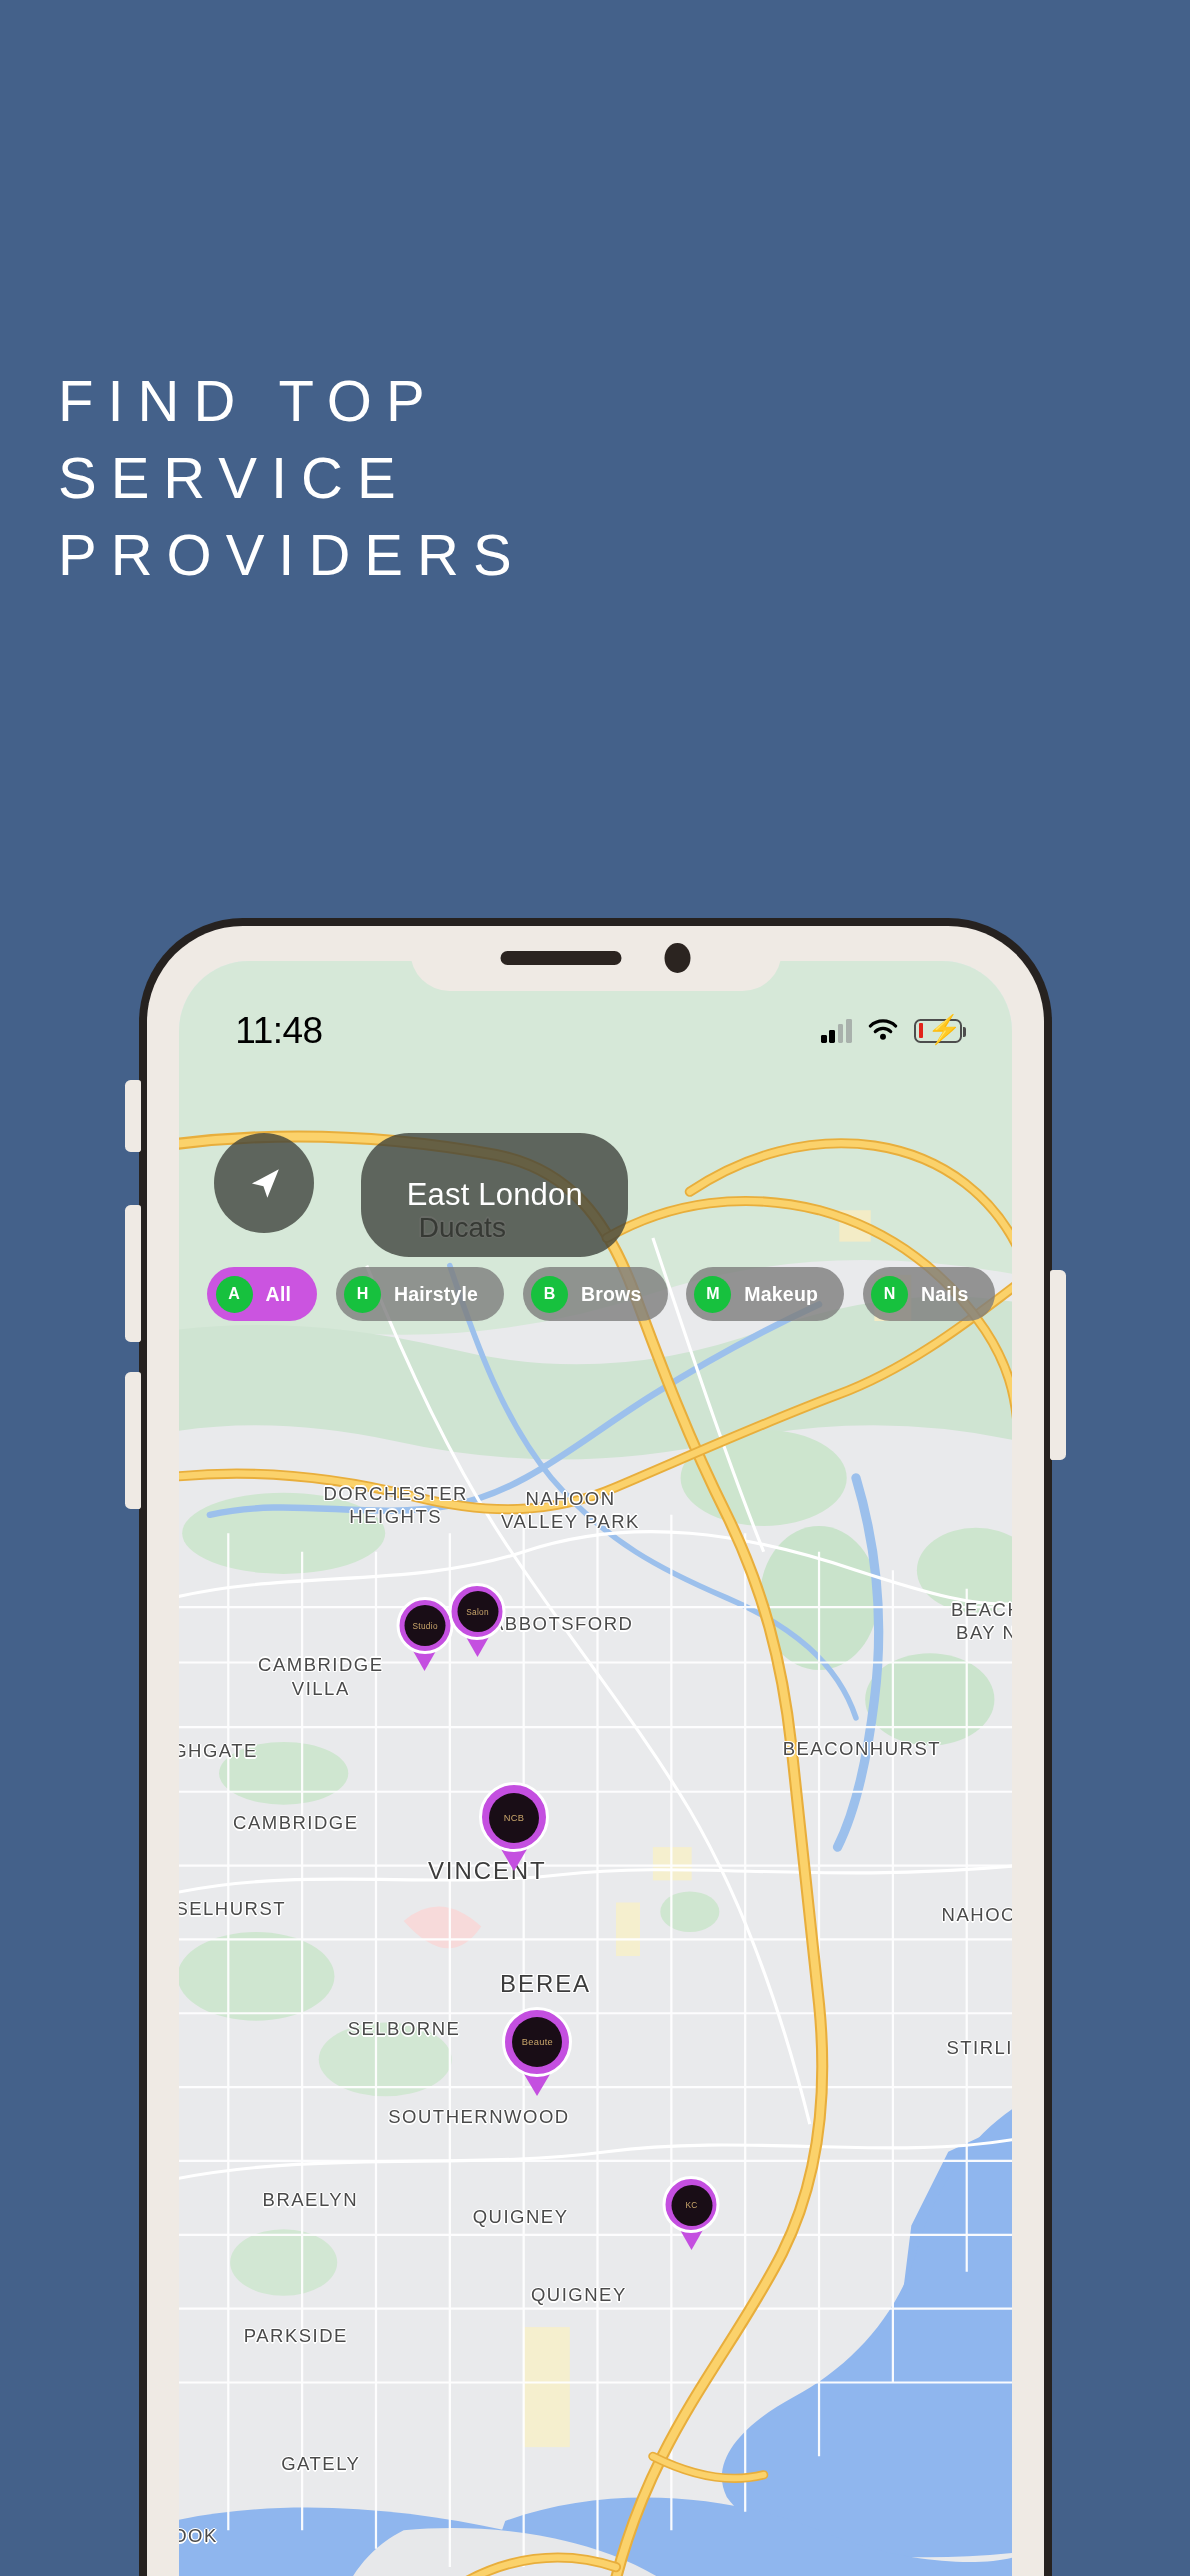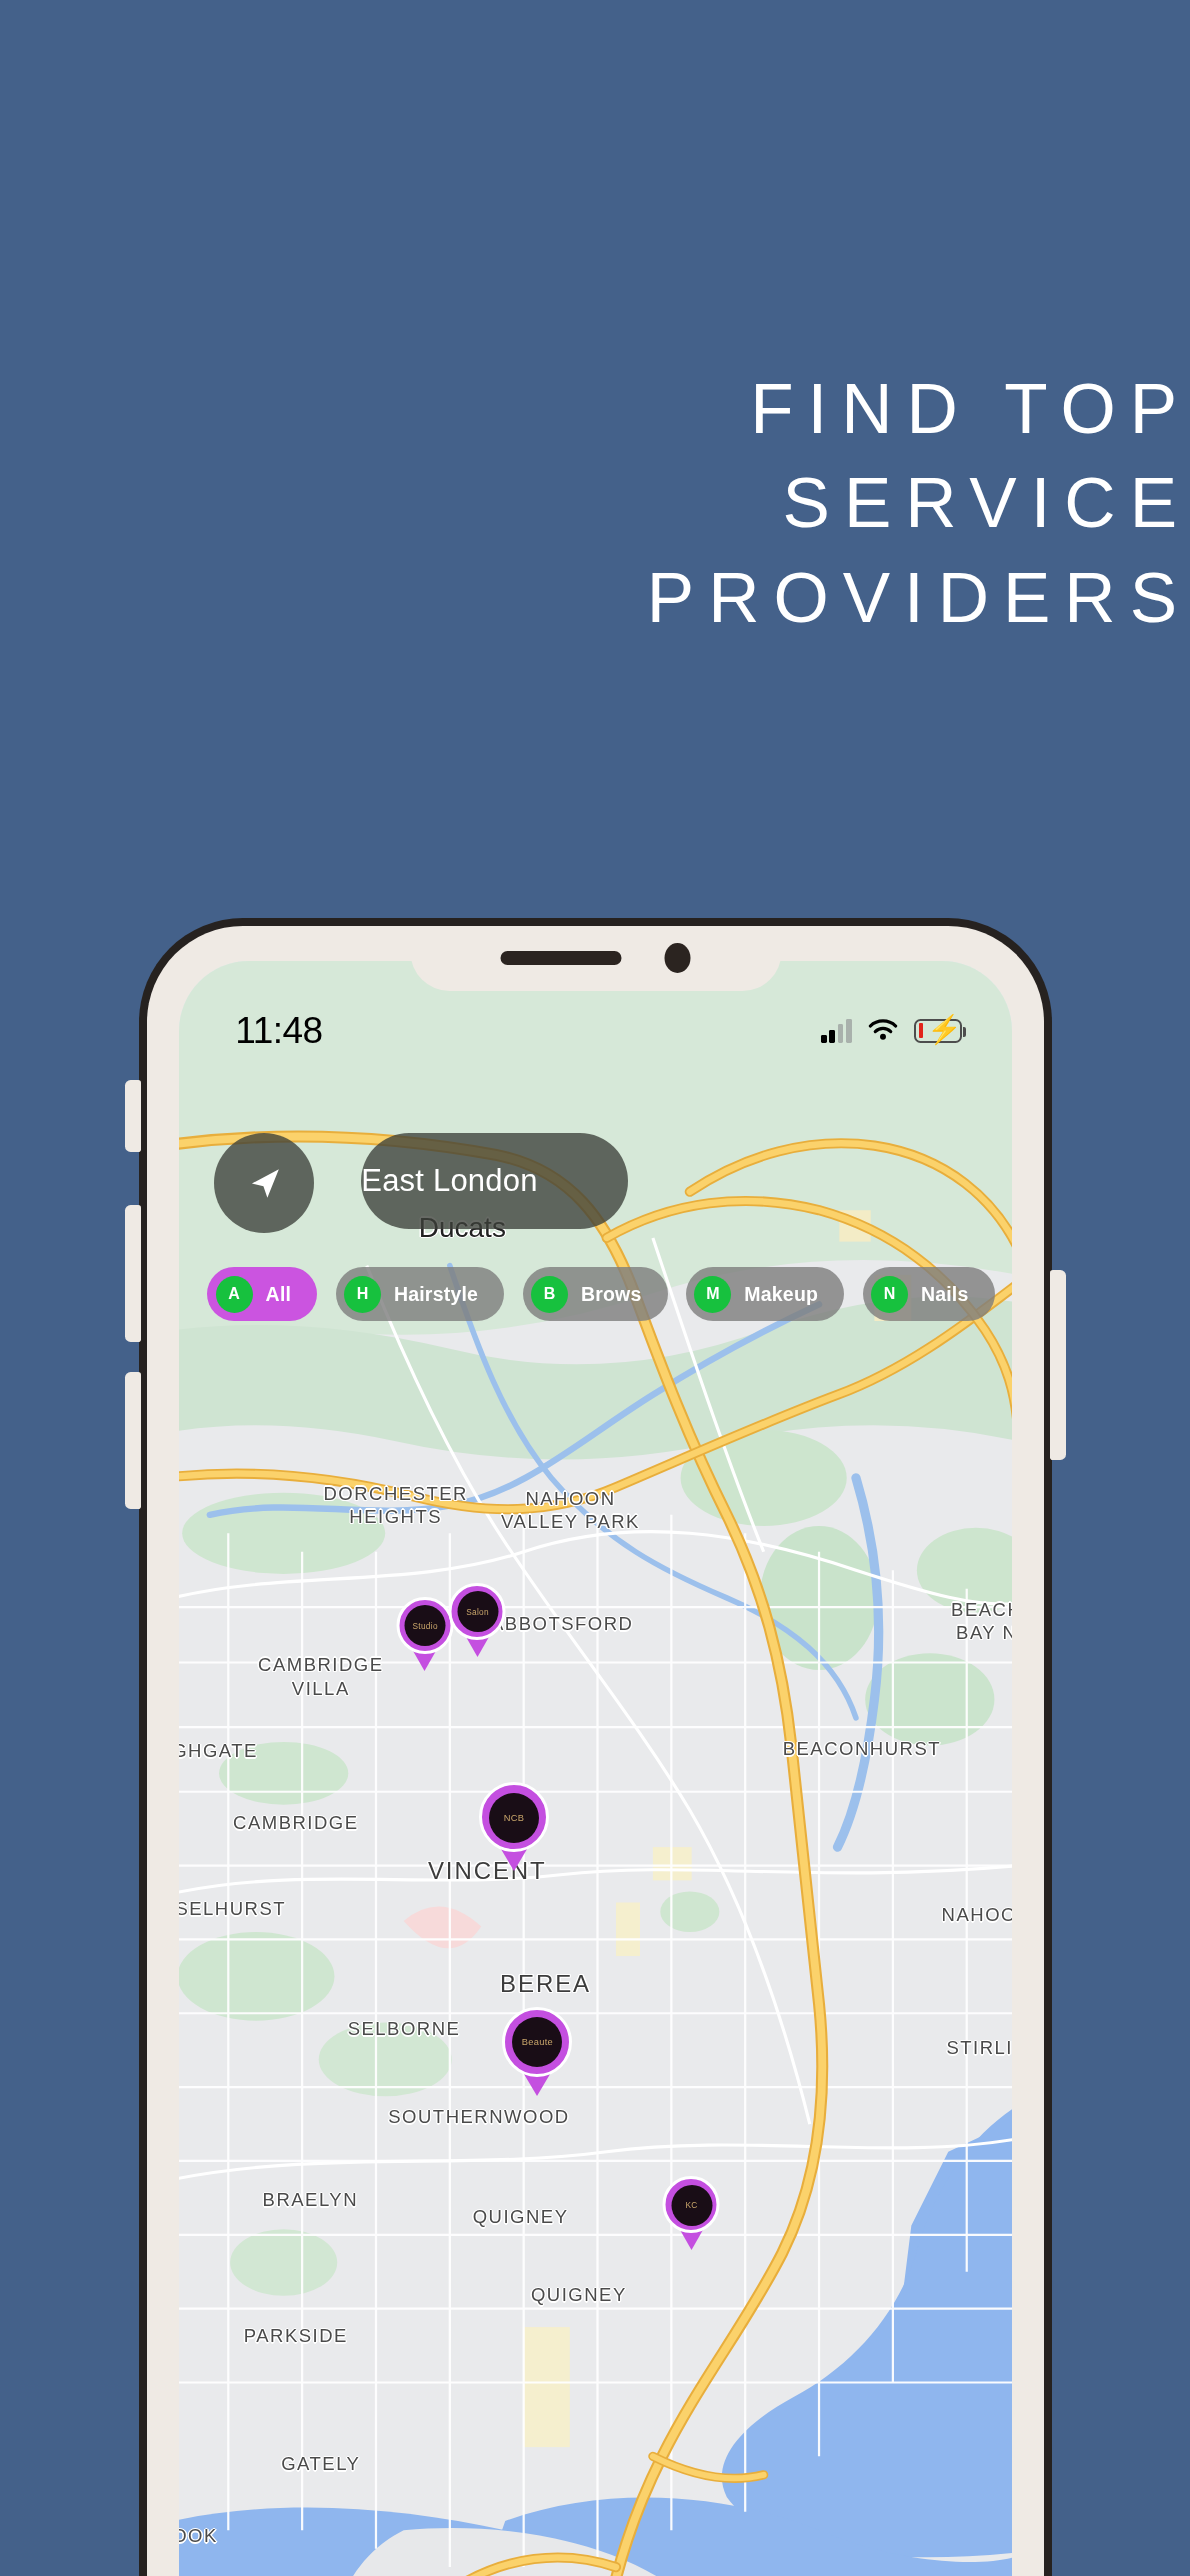--- a/index.html
+++ b/index.html
@@ -7,23 +7,23 @@
   body {
     background:#44618A;
     font-family:"Liberation Sans", sans-serif;
     position:relative;
   }
 
   
   .headline {
     position:absolute;
     top:362px; left:0; right:0;
-    text-align:right;
+    text-align:left;
     color:#FFFFFF;
-    font-size:71px;
+    font-size:58px;
     font-weight:400;
     letter-spacing:14px;
     line-height:1.33;
     text-indent:14px;
     padding-left:44px;
   }
   .headline .hl-line { display:block; white-space:nowrap; }
 
   
   .phone {
@@ -187,24 +187,24 @@
     border-radius:50%;
     background:rgba(60,64,58,0.78);
     display:flex; align-items:center; justify-content:center;
     z-index:25;
   }
   .locate-btn svg { width:43px; height:43px; }
 
   .city-pill {
     position:absolute;
     left:182px; top:172px;
-    width:267px; height:96px;
+    width:267px; height:124px;
     border-radius:48px;
     background:rgba(60,64,58,0.78);
-    display:flex; align-items:center; justify-content:flex-start;
+    display:flex; align-items:center; justify-content:center;
     z-index:25;
   }
   .city-pill span {
     color:#fff; font-size:31px; font-weight:400; letter-spacing:0.2px;
   }
 
   .chips {
     position:absolute;
     left:28px; top:306px;
     display:flex; gap:18.5px;

